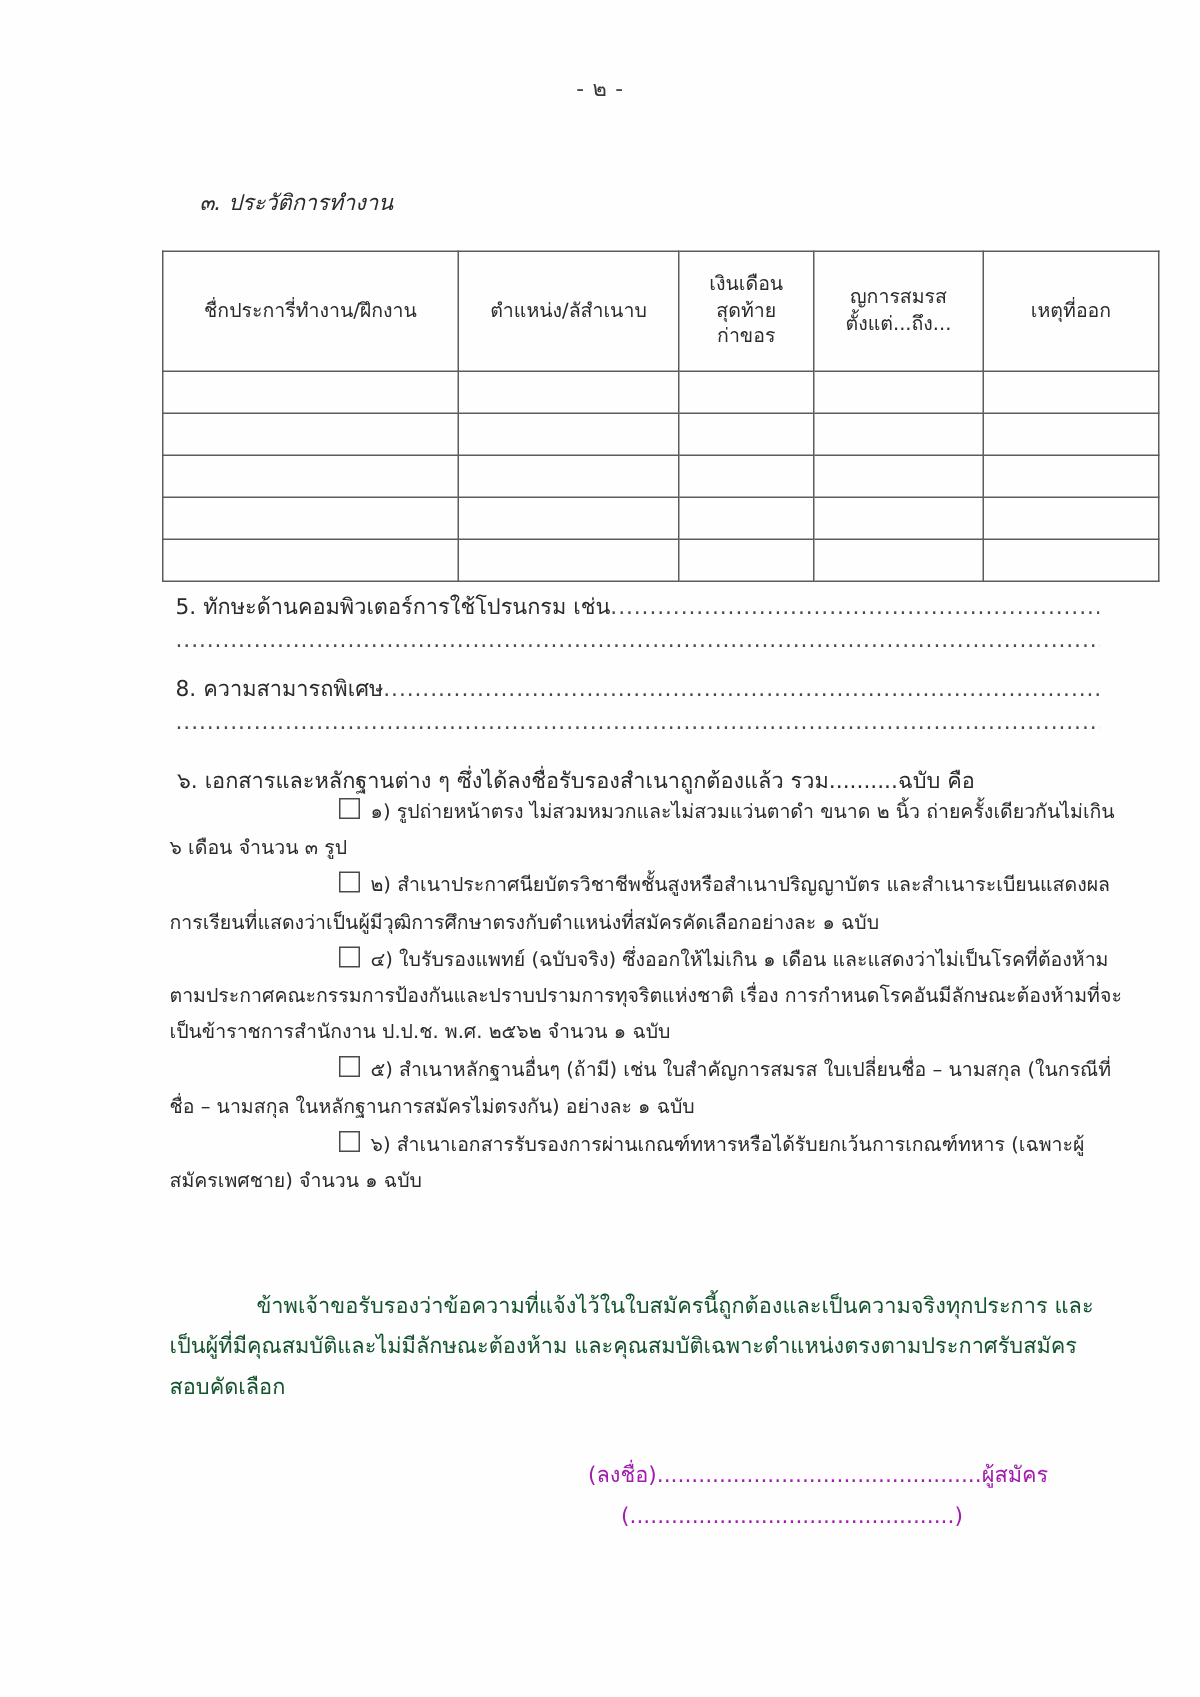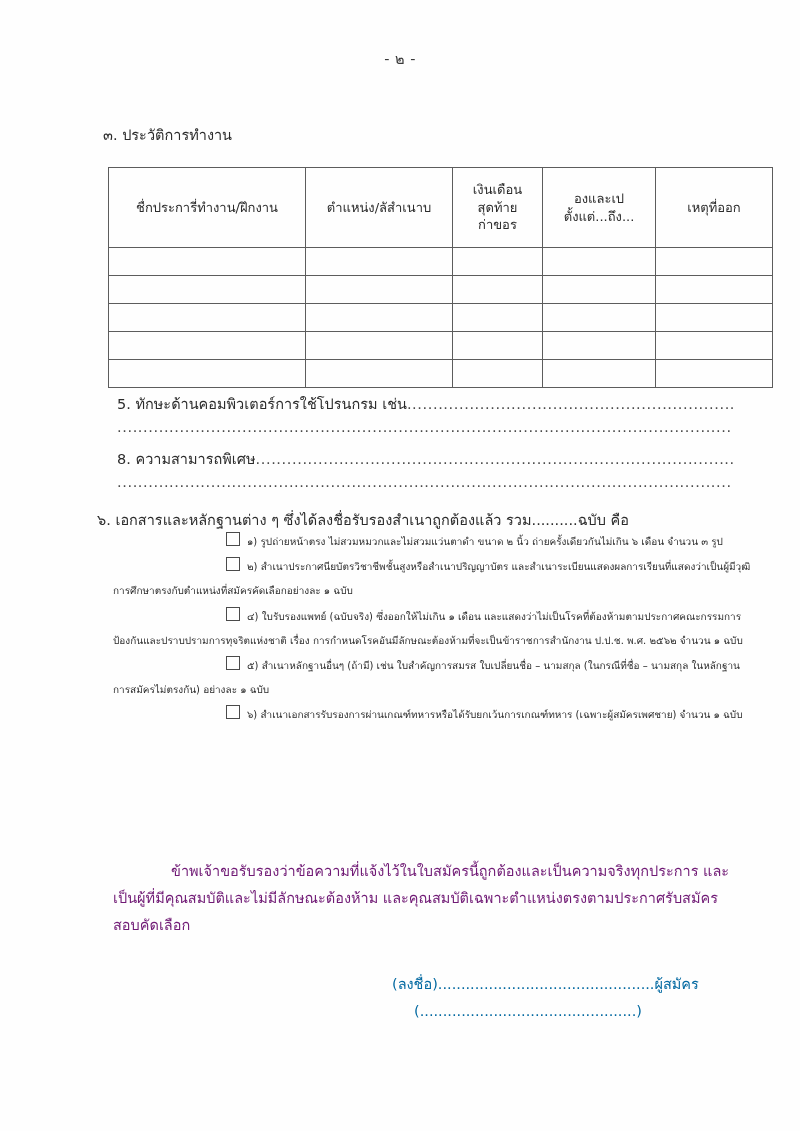--- a/index.html
+++ b/index.html
@@ -33,21 +33,21 @@
     color: #3a3a3a;
   }
 
   
   .section-heading {
     position: absolute;
     font-size: 14.5px;
     color: #2b2b2b;
     white-space: nowrap;
   }
-  #heading-3 { top: 123px; left: 103px; }
+  #heading-3 { top: 123px; left: 133px; font-style: italic; }
 
   
   .work-table {
     position: absolute;
     top: 167px;
     left: 108px;
     width: 639px;
     border-collapse: collapse;
     table-layout: fixed;
   }
@@ -89,31 +89,31 @@
   }
   #sec4-line1 { top: 392px; left: 117px; width: 616px; }
   #sec4-line2 { top: 419px; left: 117px; width: 616px; }
   #sec5-line1 { top: 447px; left: 117px; width: 616px; }
   #sec5-line2 { top: 474px; left: 117px; width: 616px; }
 
   
   #heading-6 {
     position: absolute;
     top: 508px;
-    left: 97px;
+    left: 118px;
     font-size: 14.5px;
     white-space: nowrap;
     color: #2b2b2b;
   }
   .doc-list {
     position: absolute;
     top: 530px;
     left: 113px;
     width: 640px;
-    font-size: 10px;
+    font-size: 13px;
     line-height: 24.2px;
     color: #2b2b2b;
   }
   .doc-item {
     margin: 0 0 1px 0;
     text-indent: 113px;
     text-align: left;
   }
   .checkbox {
     display: inline-block;
@@ -126,31 +126,31 @@
 
   
   .declaration {
     position: absolute;
     top: 858px;
     left: 113px;
     width: 625px;
     font-size: 14.5px;
     line-height: 27px;
     text-indent: 58px;
-    color: #701a75;
+    color: #14532d;
   }
 
   
   .signature-block {
     position: absolute;
     top: 971px;
     left: 392px;
     font-size: 14.5px;
     line-height: 27px;
-    color: #0369a1;
+    color: #a21caf;
     white-space: nowrap;
   }
   .sig-line-2 { padding-left: 22px; }
   .sig-line-3 { padding-left: 2px; }
 </style>
 </head>
 <body>
 
 <div class="page">
 
@@ -166,21 +166,21 @@
         </th>
         <th class="col-pos">
           <span class="hdr-multi">ตำแหน่ง/ลัสำเนาบ</span>
         </th>
         <th class="col-salary">
           <span class="hdr-multi">เงินเดือน</span>
           <span class="hdr-multi">สุดท้าย</span>
           <span class="hdr-multi">ก่าขอร</span>
         </th>
         <th class="col-period">
-          <span class="hdr-multi">องและเป</span>
+          <span class="hdr-multi">ญการสมรส</span>
           <span class="hdr-multi">ตั้งแต่...ถึง...</span>
         </th>
         <th class="col-reason">
           <span class="hdr-multi">เหตุที่ออก</span>
         </th>
       </tr>
     </thead>
     <tbody id="work-table-body">
         <tr>
           <td class="col-place">&nbsp;</td>

